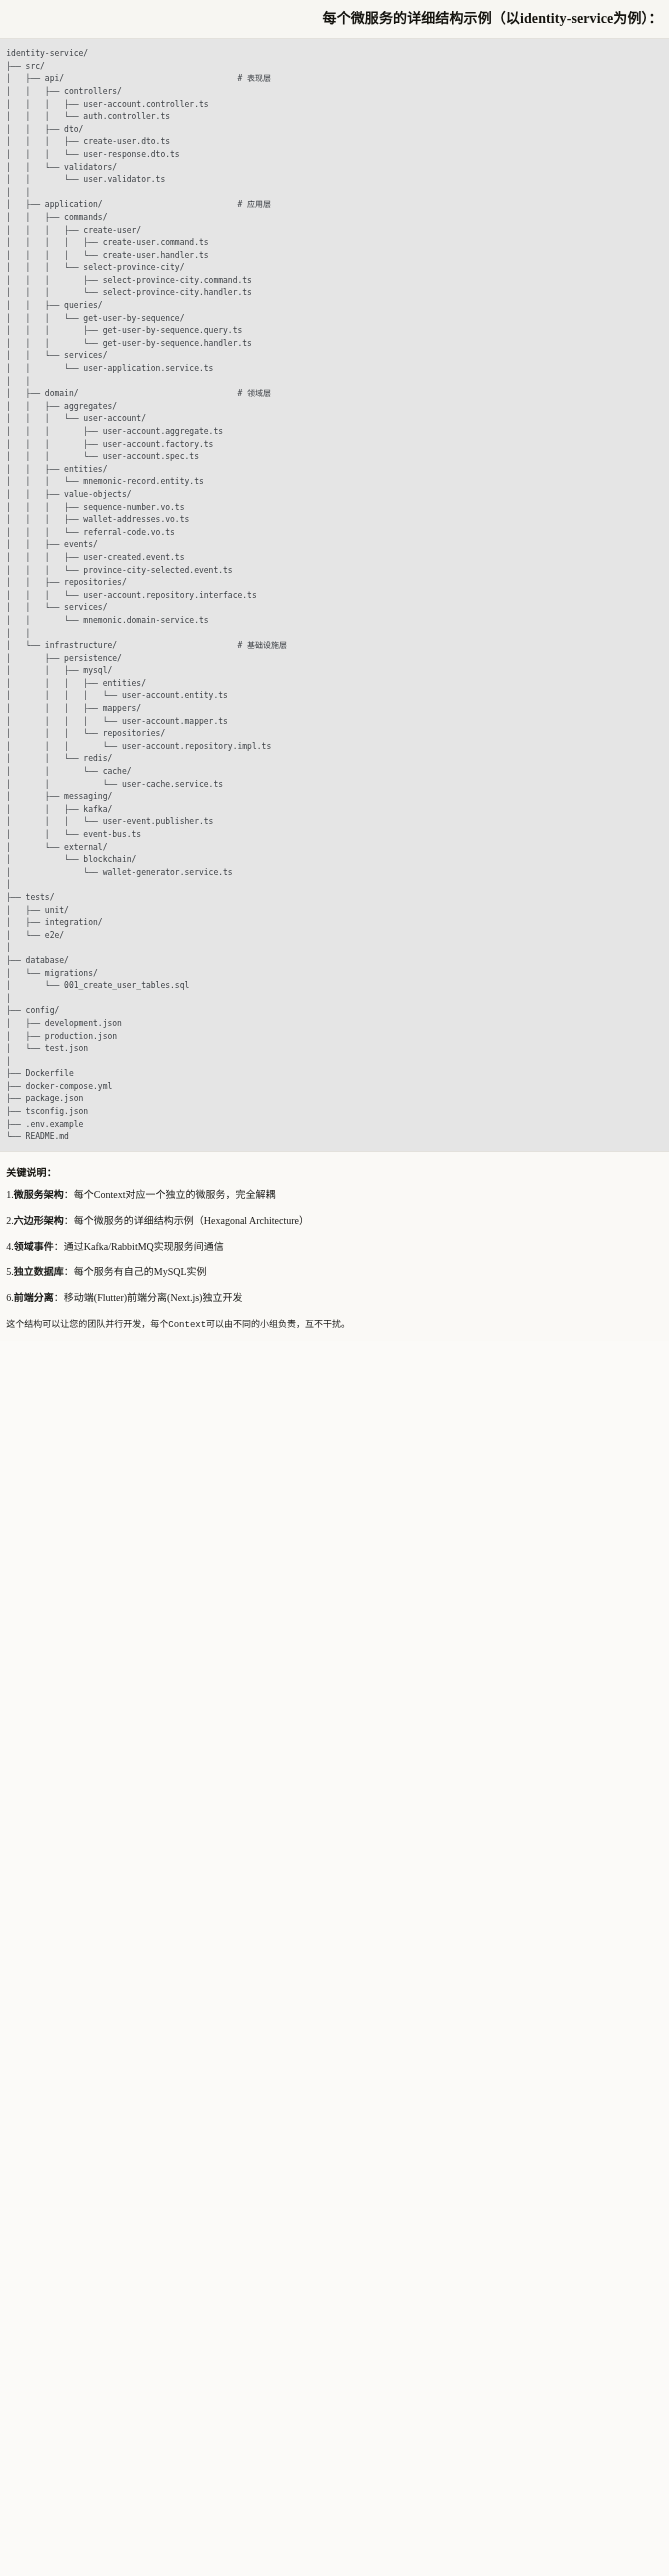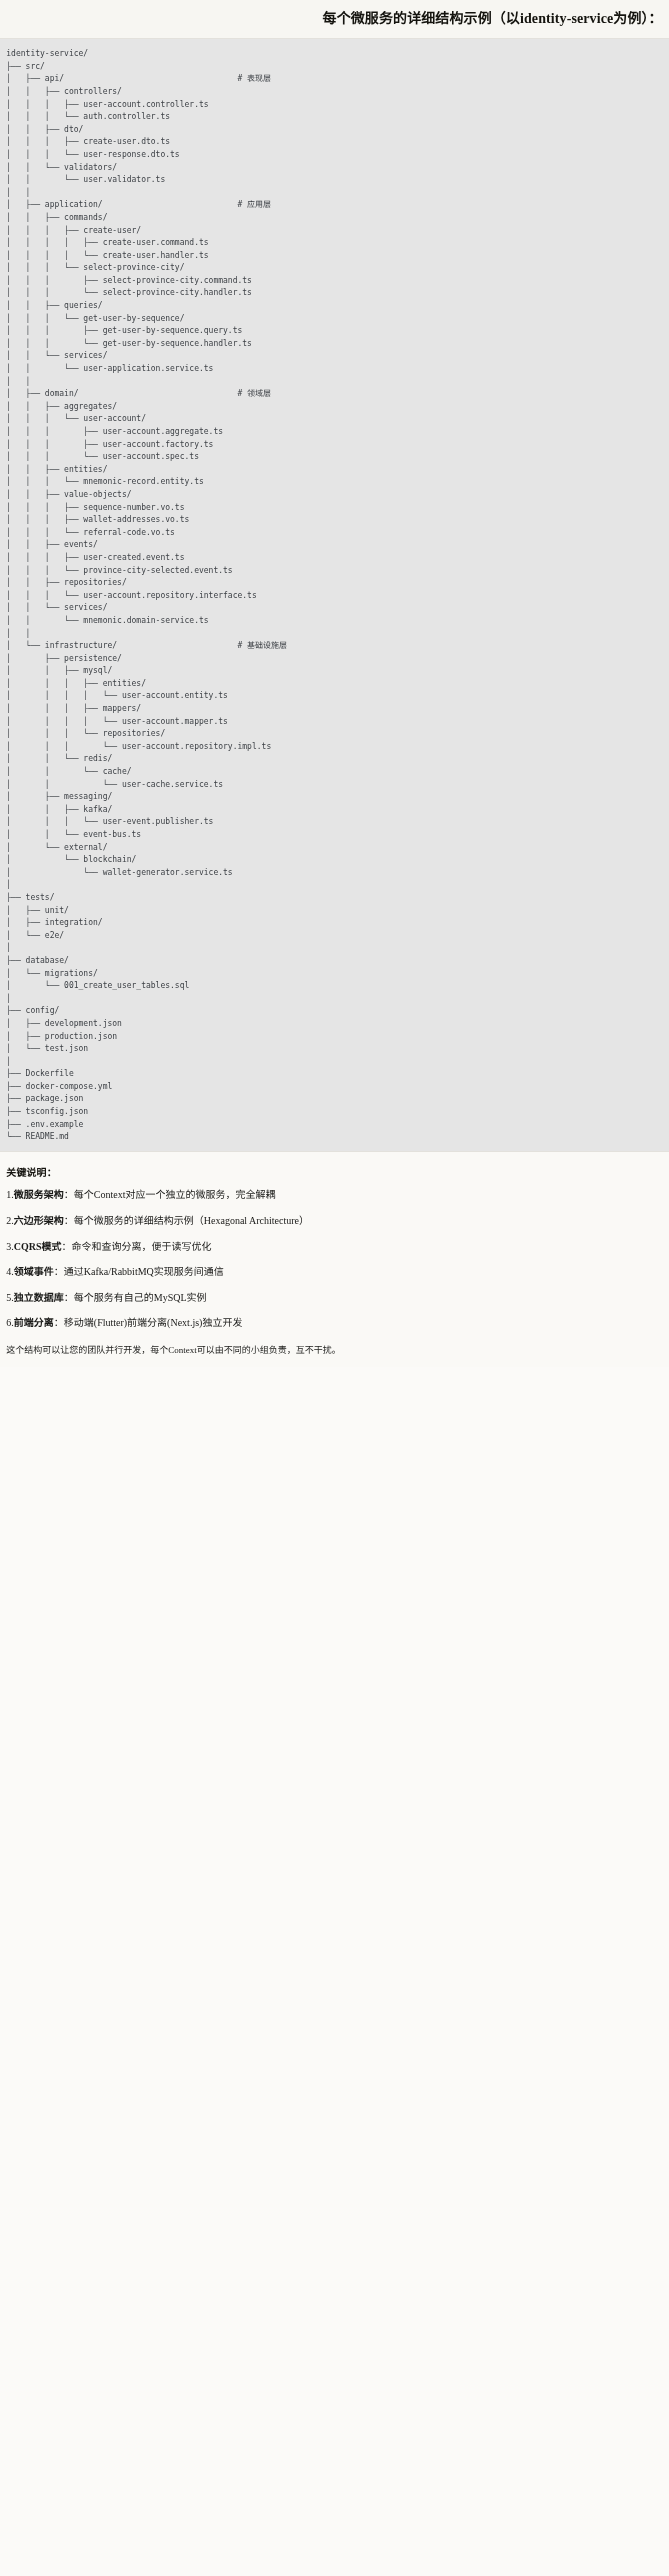--- a/index.html
+++ b/index.html
@@ -73,21 +73,21 @@
     font-family: "Liberation Serif", serif;
   }
   .note-item .term {
     font-weight: bold;
   }
   .note-footer {
     font-size: 9px;
     line-height: 1.5;
     margin: 13.8px 0 0 0;
     color: #1a1a18;
-    font-family: Liberation Serif, serif;
+    font-family: Liberation Mono, monospace;
   }
 </style>
 </head>
 <body>
 
 <div class="doc-header">
   <h1>每个微服务的详细结构示例（以identity-service为例）：</h1>
 </div>
 
 <div class="tree-block">
@@ -184,23 +184,20 @@
   <h2>关键说明：</h2>
 
   <p class="note-item">
     <span class="idx">1.</span><span class="term">微服务架构</span><span>：</span><span>每个Context对应一个独立的微服务，完全解耦</span>
   </p>
 
   <p class="note-item">
     <span class="idx">2.</span><span class="term">六边形架构</span><span>：</span><span>每个微服务的详细结构示例（Hexagonal Architecture）</span>
   </p>
 
-  <p class="note-item">
-    <span class="idx">3.</span><span class="term">CQRS模式</span><span>：</span><span>命令和查询分离，便于读写优化</span>
-  </p>
 
   <p class="note-item">
     <span class="idx">4.</span><span class="term">领域事件</span><span>：</span><span>通过Kafka/RabbitMQ实现服务间通信</span>
   </p>
 
   <p class="note-item">
     <span class="idx">5.</span><span class="term">独立数据库</span><span>：</span><span>每个服务有自己的MySQL实例</span>
   </p>
 
   <p class="note-item">

